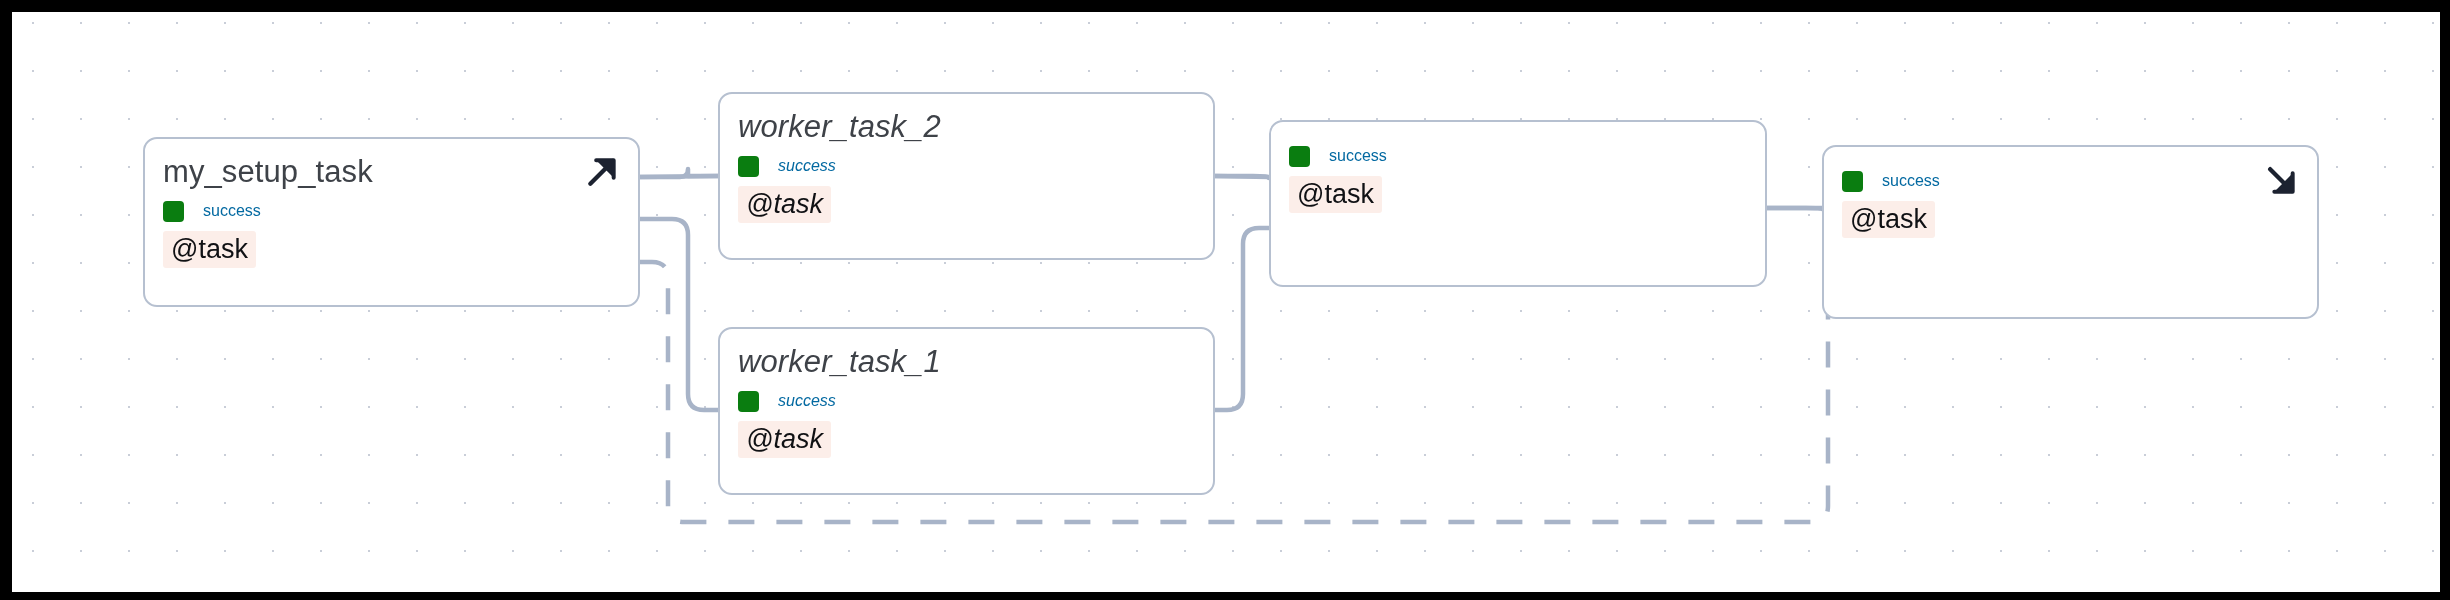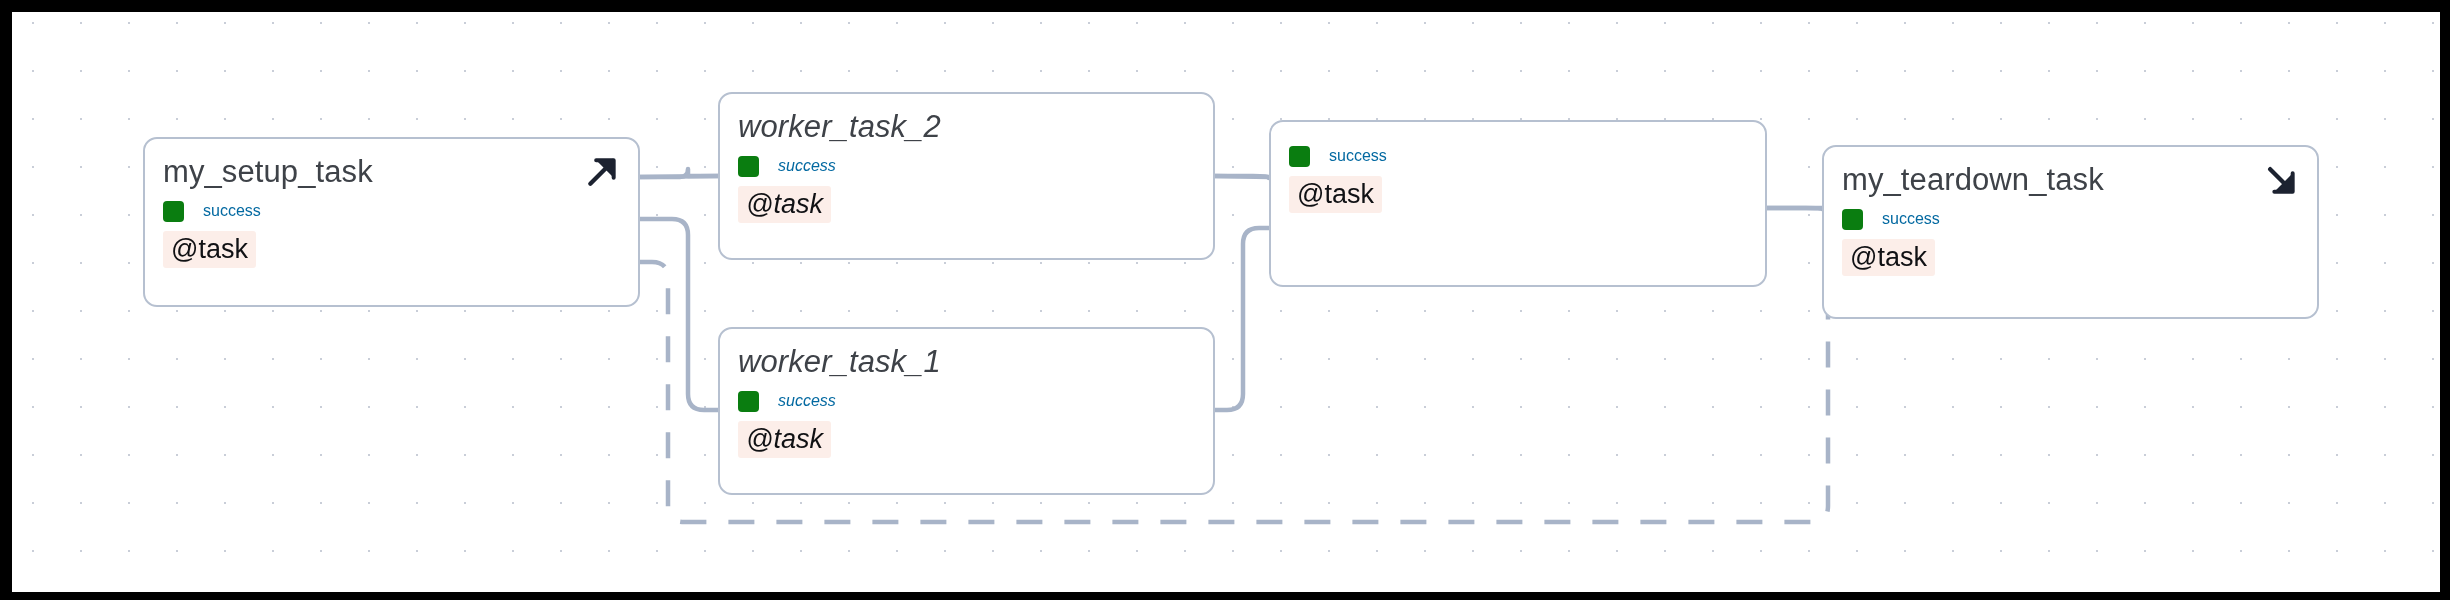--- a/index.html
+++ b/index.html
@@ -143,21 +143,20 @@
 
     <div class="node" style="left:1257px;top:108px;width:498px;height:167px;">
       <div class="node-status">
         <span class="status-swatch"></span>
         <span class="status-label">success</span>
       </div>
       <div><span class="node-tag">@task</span></div>
     </div>
 
     <div class="node" style="left:1810px;top:133px;width:497px;height:174px;">
-      <div class="node-title">my_teardown_task</div>
       <div class="node-status">
         <span class="status-swatch"></span>
         <span class="status-label">success</span>
       </div>
       <div><span class="node-tag">@task</span></div>
       <span class="corner-icon">
         <svg viewBox="0 0 24 24">
             <g stroke="currentColor" stroke-width="2.6" fill="none" stroke-linecap="round" stroke-linejoin="round">
               <line x1="5.5" y1="5.5" x2="18.5" y2="18.5"></line>
               <polyline points="19,8 19,19 8,19" fill="currentColor" stroke-width="2.4"></polyline>

